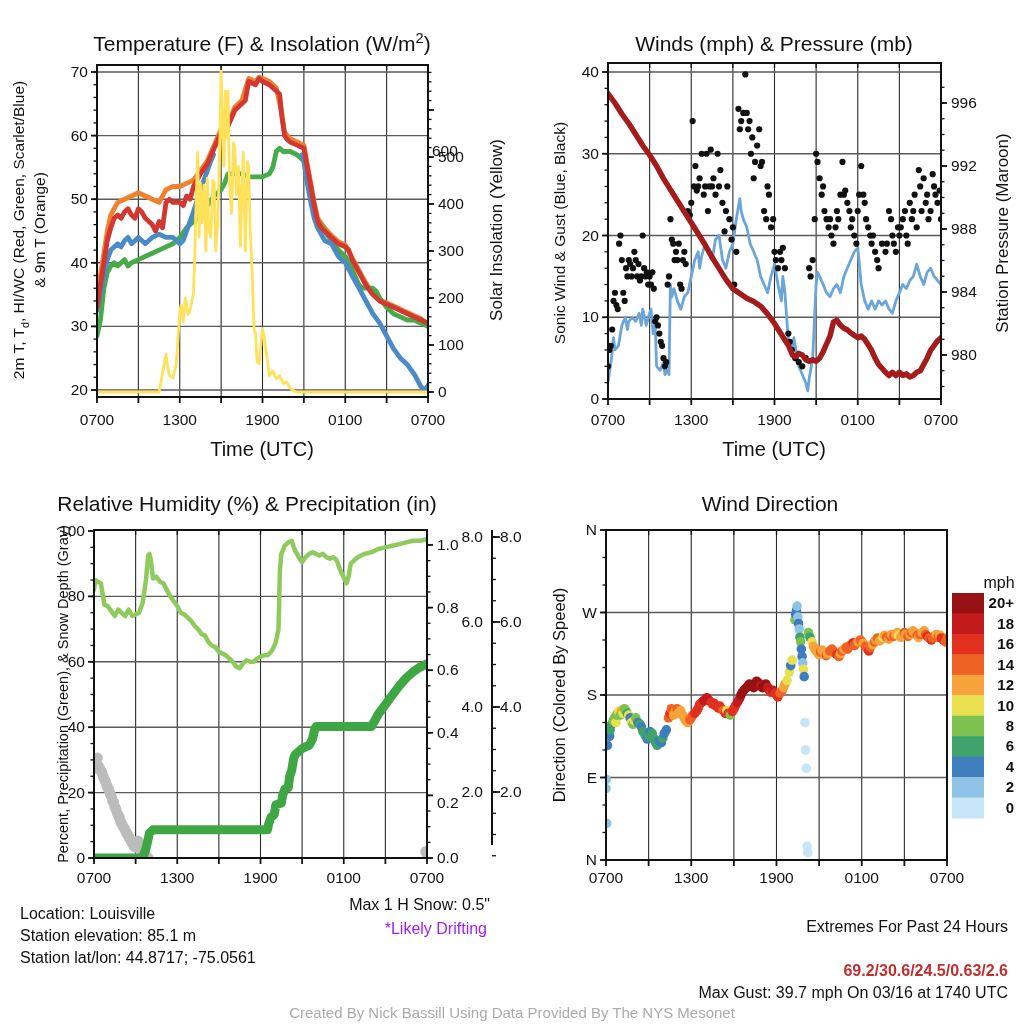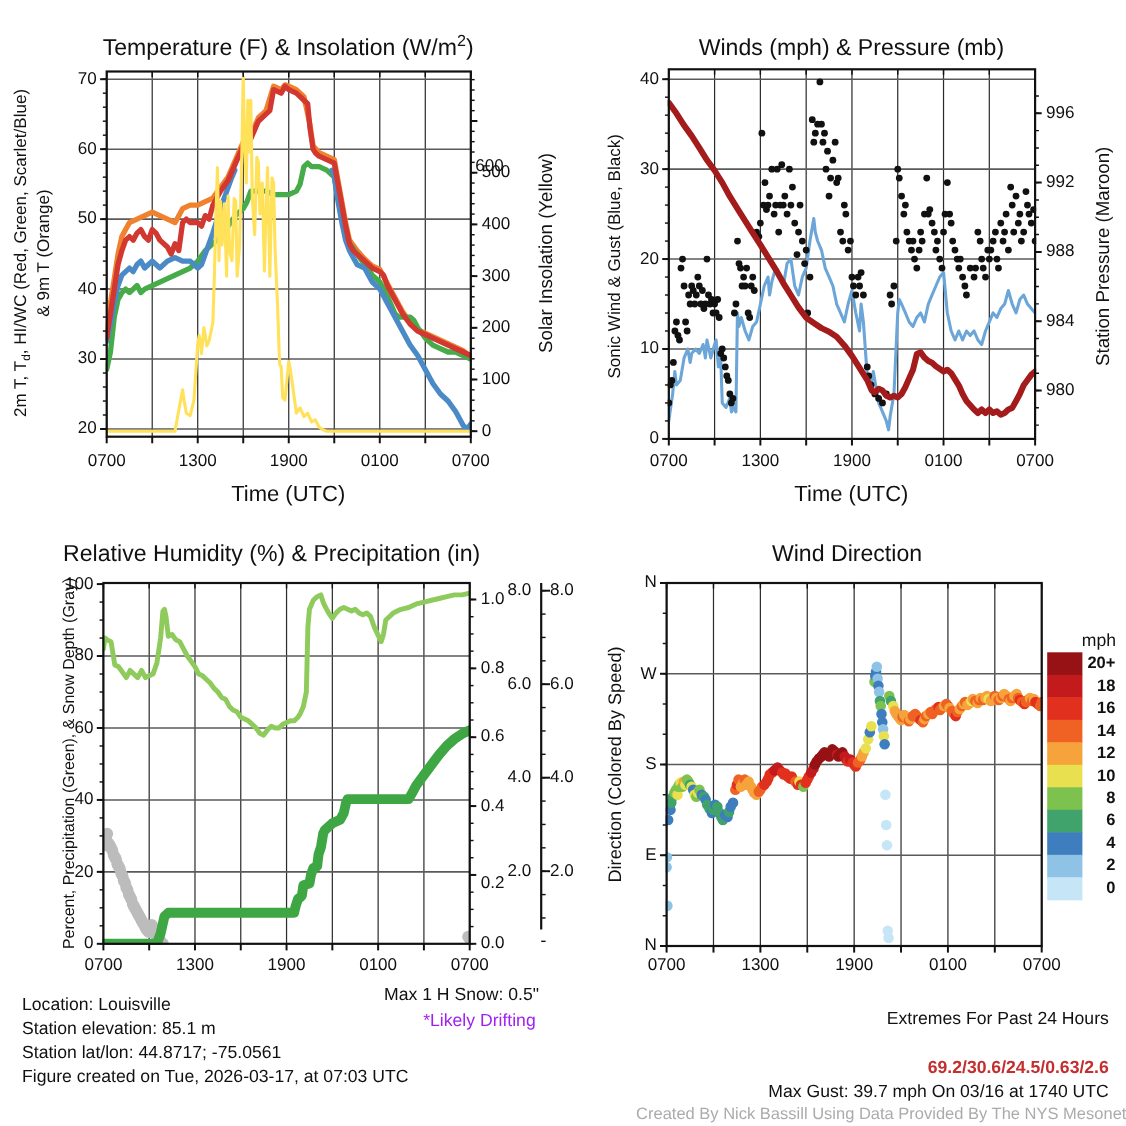--- a/index.html
+++ b/index.html
@@ -12,21 +12,21 @@
   .tick-right{text-align:right;}
   .tick-center{text-align:center;transform:translateX(-50%);}
   .rot-label{position:absolute;font-size:15.5px;text-align:center;white-space:nowrap;line-height:1.18;
              transform:translate(-50%,-50%) rotate(-90deg);}
   .rot-label sub{font-size:70%;}
   .x-axis-title{position:absolute;font-size:20px;white-space:nowrap;transform:translateX(-50%);}
   .footer-line{position:absolute;font-size:16px;white-space:nowrap;}
   .right-align{text-align:right;}
   .purple{color:#A020F0;}
   .red-bold{color:#C32E2E;font-weight:bold;}
-  .credit{position:absolute;font-size:15px;color:#ABABAB;width:1024px;text-align:right;}
+  .credit{position:absolute;font-size:15px;color:#ABABAB;width:1024px;text-align:center;}
   .cb-label{position:absolute;font-size:15px;line-height:20px;height:20px;text-align:right;white-space:nowrap;font-weight:bold;}
   .cb-title{position:absolute;font-size:16px;white-space:nowrap;}
 </style>
 </head>
 <body>
 
 <div id="page">
   <svg id="plot" width="1024" height="1024" viewBox="0 0 1024 1024">
       <defs>
         <clipPath id="clip-temperature">
@@ -894,21 +894,20 @@
   <div class="rot-label" style="left:560px;top:695px;font-size:16.5px;">Direction (Colored By Speed)</div>
 
   <div class="x-axis-title" style="left:262px;top:438px;">Time (UTC)</div>
   <div class="x-axis-title" style="left:774px;top:438px;">Time (UTC)</div>
 
   <div class="cb-title" style="left:975px;top:574px;width:48px;text-align:center;">mph</div>
 
   <div class="footer-line" style="left:20px;top:905px;">Location: Louisville</div>
   <div class="footer-line" style="left:20px;top:927px;">Station elevation: 85.1 m</div>
   <div class="footer-line" style="left:20px;top:949px;">Station lat/lon: 44.8717; -75.0561</div>
-  <div class="footer-line" style="left:20px;top:971px;">Figure created on Tue, 2026-03-17, at 07:03 UTC</div>
 
   <div class="footer-line right-align" style="left:240px;top:896px;width:250px;">Max 1 H Snow: 0.5"</div>
   <div class="footer-line right-align purple" style="left:240px;top:920px;width:247px;">*Likely Drifting</div>
 
   <div class="footer-line right-align" style="left:524px;top:918px;width:484px;">Extremes For Past 24 Hours</div>
   <div class="footer-line right-align red-bold" style="left:524px;top:962px;width:484px;">69.2/30.6/24.5/0.63/2.6</div>
   <div class="footer-line right-align" style="left:524px;top:984px;width:484px;">Max Gust: 39.7 mph On 03/16 at 1740 UTC</div>
 
   <div class="credit" style="left:0;top:1004px;">Created By Nick Bassill Using Data Provided By The NYS Mesonet</div>
 <div class="tick-label tick-right" style="left: 28px; top: 62px; width: 60px;">70</div>

